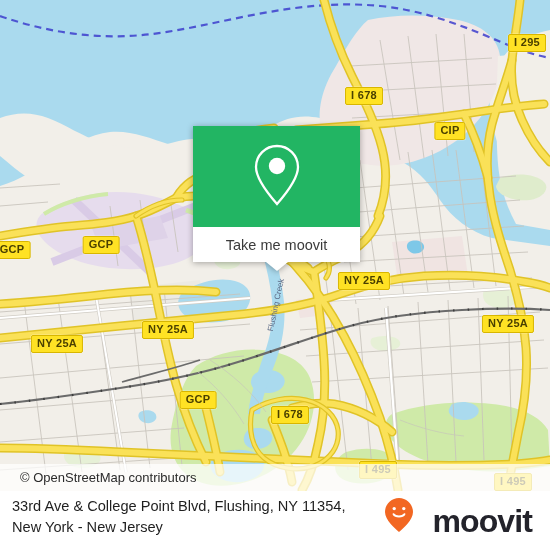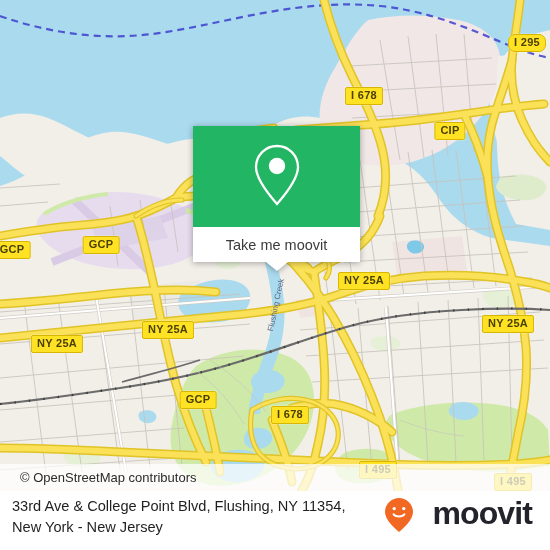--- a/index.html
+++ b/index.html
@@ -128,21 +128,21 @@
   #footer-text {
     flex: 1;
     font-size: 14.6px;
     line-height: 21px;
     color: #1f1f1f;
     font-family: "Liberation Sans", sans-serif;
     padding-top: 1px;
   }
   #brand {
     display: flex;
-    align-items: flex-start;
+    align-items: flex-end;
     gap: 19px;
     padding-right: 8px;
   }
   #brand-word {
     font-family: "Liberation Sans", sans-serif;
     font-size: 32px;
     font-weight: bold;
     color: #23232b;
     letter-spacing: -0.9px;
     line-height: 32px;
@@ -363,21 +363,21 @@
         <g stroke="#c7c3bb" stroke-width="0.8" fill="none" opacity="0.8">
           <path d="M198,372 C216,386 232,404 244,424"></path>
           <path d="M210,360 C232,374 252,392 266,412"></path>
           <path d="M400,420 C420,428 442,434 464,436"></path>
         </g>
 
       </g>
     </svg>
 
     <div id="shield-layer">
-        <div class="shield" style="left: 527px; top: 43px; border-radius: 7px;">I 295</div>
+        <div class="shield" style="left: 527px; top: 43px;">I 295</div>
         <div class="shield" style="left: 364px; top: 96px;">I 678</div>
         <div class="shield" style="left: 450px; top: 131px;">CIP</div>
         <div class="shield" style="left: 12px; top: 250px;">GCP</div>
         <div class="shield" style="left: 101px; top: 245px;">GCP</div>
         <div class="shield" style="left: 364px; top: 281px;">NY 25A</div>
         <div class="shield" style="left: 168px; top: 330px;">NY 25A</div>
         <div class="shield" style="left: 508px; top: 324px;">NY 25A</div>
         <div class="shield" style="left: 57px; top: 344px;">NY 25A</div>
         <div class="shield" style="left: 198px; top: 400px;">GCP</div>
         <div class="shield" style="left: 290px; top: 415px;">I 678</div>

